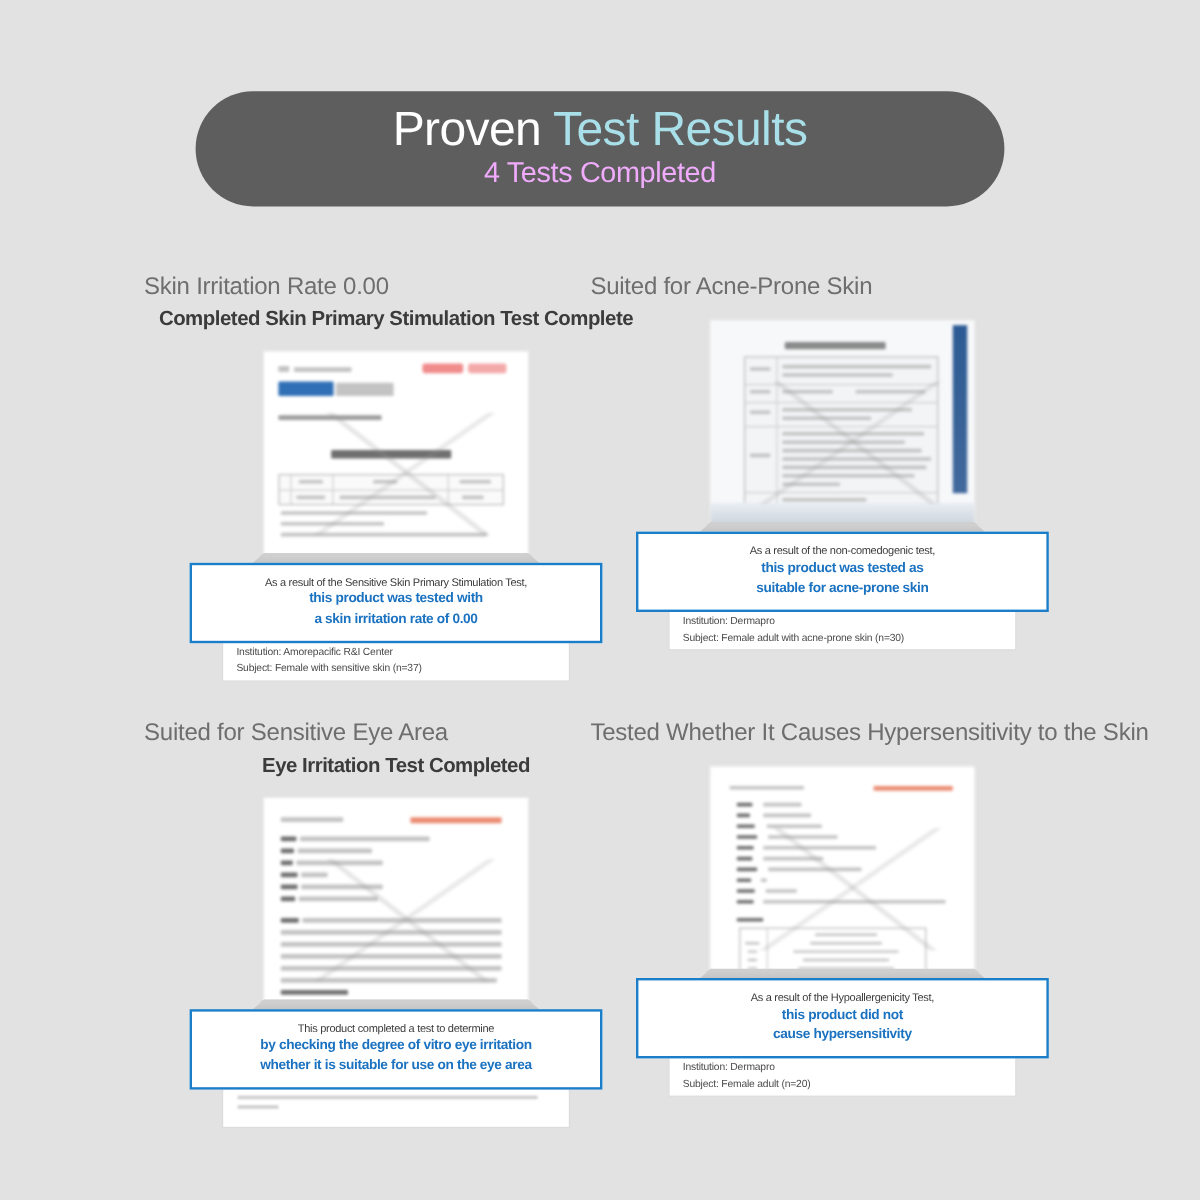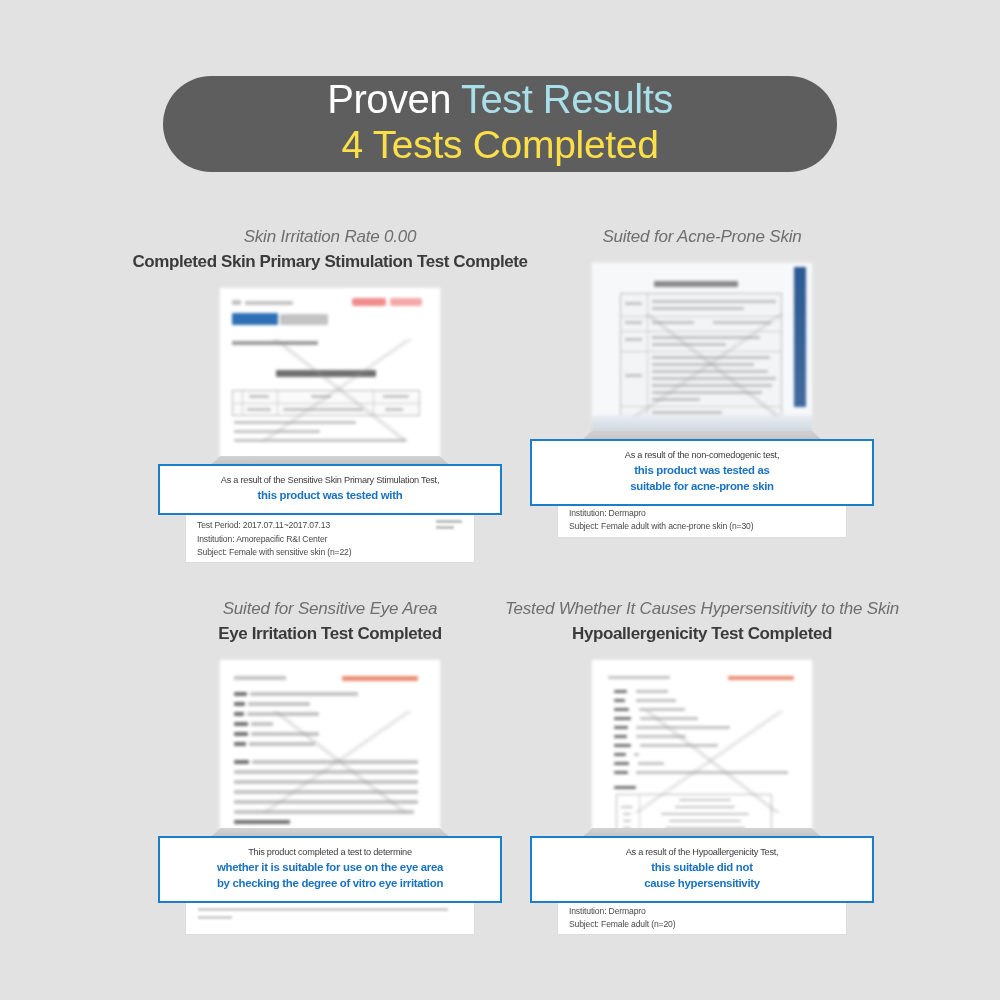--- a/index.html
+++ b/index.html
@@ -32,46 +32,44 @@
   }
   .banner-line1 {
     font-size: 40px;
     color: #ffffff;
     letter-spacing: -0.5px;
     line-height: 1.05;
     white-space: nowrap;
   }
   .banner-line1 .accent { color: #a8dfe8; }
   .banner-line2 {
-    font-size: 39px;
-    color: #fde047;
+    font-size: 24px;
+    color: #f0abfc;
     letter-spacing: -0.3px;
     line-height: 1.3;
     margin-top: 0;
     white-space: nowrap;
   }
 
   
   .card {
     position: absolute;
     width: 420px;
   }
   .card-c1 { left: 120px;  top: 225px; }
   .card-c2 { left: 492px;  top: 225px; }
   .card-c3 { left: 120px;  top: 597px; }
   .card-c4 { left: 492px;  top: 597px; }
 
   .card-sub {
-    text-align: center;
-    font-size: 17px;
+    font-size: 20px;
     color: #6e6e6e;
     letter-spacing: -0.2px;
     line-height: 1.4;
     white-space: nowrap;
-    font-style: italic;
   }
   .card-title {
     text-align: center;
     font-size: 17px;
     font-weight: bold;
     color: #3b3b3b;
     letter-spacing: -0.4px;
     line-height: 1.5;
     white-space: nowrap;
   }
@@ -307,27 +305,28 @@
     </div>
 
     <div class="panel">
       <div class="panel-stamp">
           <i></i>
           <i></i>
         </div>
       <div class="panel-meta">
         <div>Test Period: 2017.07.11~2017.07.13</div>
         <div>Institution: Amorepacific R&amp;I Center</div>
-        <div>Subject: Female with sensitive skin (n=22)</div>
+        <div>Subject: Female with sensitive skin (n=37)</div>
       </div>
     </div>
 
     <div class="callout">
       <div class="callout-top">As a result of the Sensitive Skin Primary Stimulation Test,</div>
       <div class="callout-main">this product was tested with</div>
+      <div class="callout-main">a skin irritation rate of 0.00</div>
     </div>
   </div>
 </div>
 
 <div class="card card-c2">
   <div class="card-sub">Suited for Acne-Prone Skin</div>
 
   <div class="stage">
 
     <div class="doc" style="background:#f7f8fa;">
@@ -428,29 +427,28 @@
         <div></div>
       </div>
       <div style="position:absolute;left:30px;top:6px;width:4px;height:3px;background:#d0d0d0;filter:blur(1px);"></div>
       <div style="position:absolute;left:30px;top:20px;width:4px;height:3px;background:#d0d0d0;filter:blur(1px);"></div>
       <div style="position:absolute;left:12px;top:52px;width:250px;height:3px;background:#cfcfcf;filter:blur(1px);"></div>
       <div style="position:absolute;left:12px;top:60px;width:34px;height:3px;background:#cfcfcf;filter:blur(1px);"></div>
     </div>
 
     <div class="callout">
       <div class="callout-top">This product completed a test to determine</div>
+      <div class="callout-main">by checking the degree of vitro eye irritation</div>
       <div class="callout-main">whether it is suitable for use on the eye area</div>
-      <div class="callout-main">by checking the degree of vitro eye irritation</div>
     </div>
   </div>
 </div>
 
 <div class="card card-c4">
   <div class="card-sub">Tested Whether It Causes Hypersensitivity to the Skin</div>
-  <div class="card-title">Hypoallergenicity Test Completed</div>
 
   <div class="stage">
 
     <div class="doc">
       <div class="doc-line light" style="left:16px;top:16px;width:62px;height:3px;"></div>
       <div class="doc-orange" style="left:136px;top:16px;width:66px;height:4px;"></div>
       <div class="doc-line dark" style="left:22px;top:30px;width:13px;height:3px;"></div>
       <div class="doc-line light" style="left:44px;top:30px;width:32px;height:3px;"></div>
       <div class="doc-line dark" style="left:22px;top:39px;width:11px;height:3px;"></div>
       <div class="doc-line light" style="left:44px;top:39px;width:40px;height:3px;"></div>
@@ -497,17 +495,17 @@
         </div>
       <div class="panel-meta">
         <div>Test Period: 2016.12.05~2016.01.13</div>
         <div>Institution: Dermapro</div>
         <div>Subject: Female adult (n=20)</div>
       </div>
     </div>
 
     <div class="callout">
       <div class="callout-top">As a result of the Hypoallergenicity Test,</div>
-      <div class="callout-main">this suitable did not</div>
+      <div class="callout-main">this product did not</div>
       <div class="callout-main">cause hypersensitivity</div>
     </div>
   </div>
 </div>
 
 </body></html>

